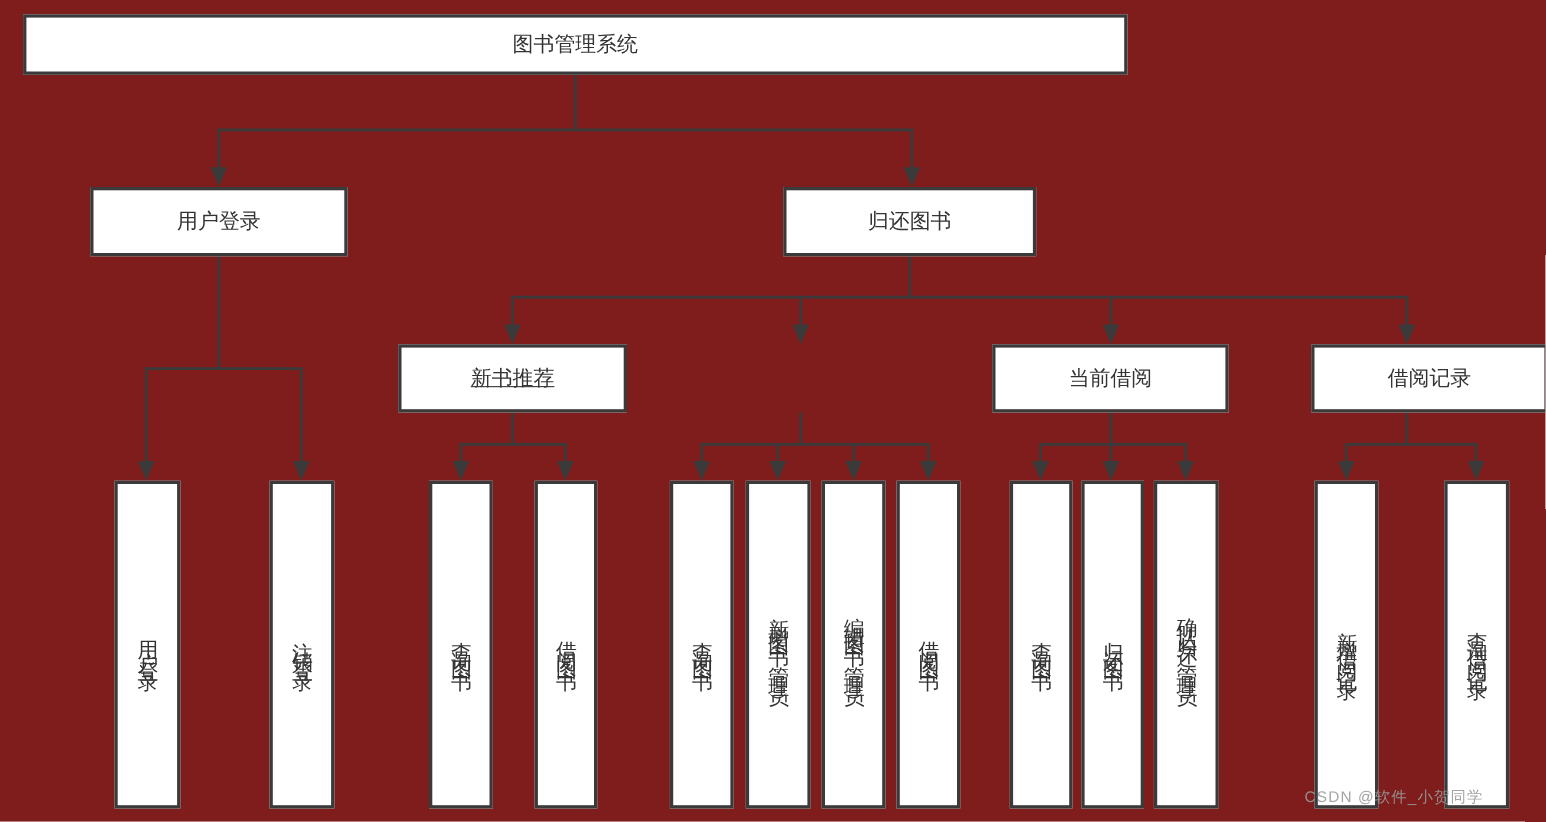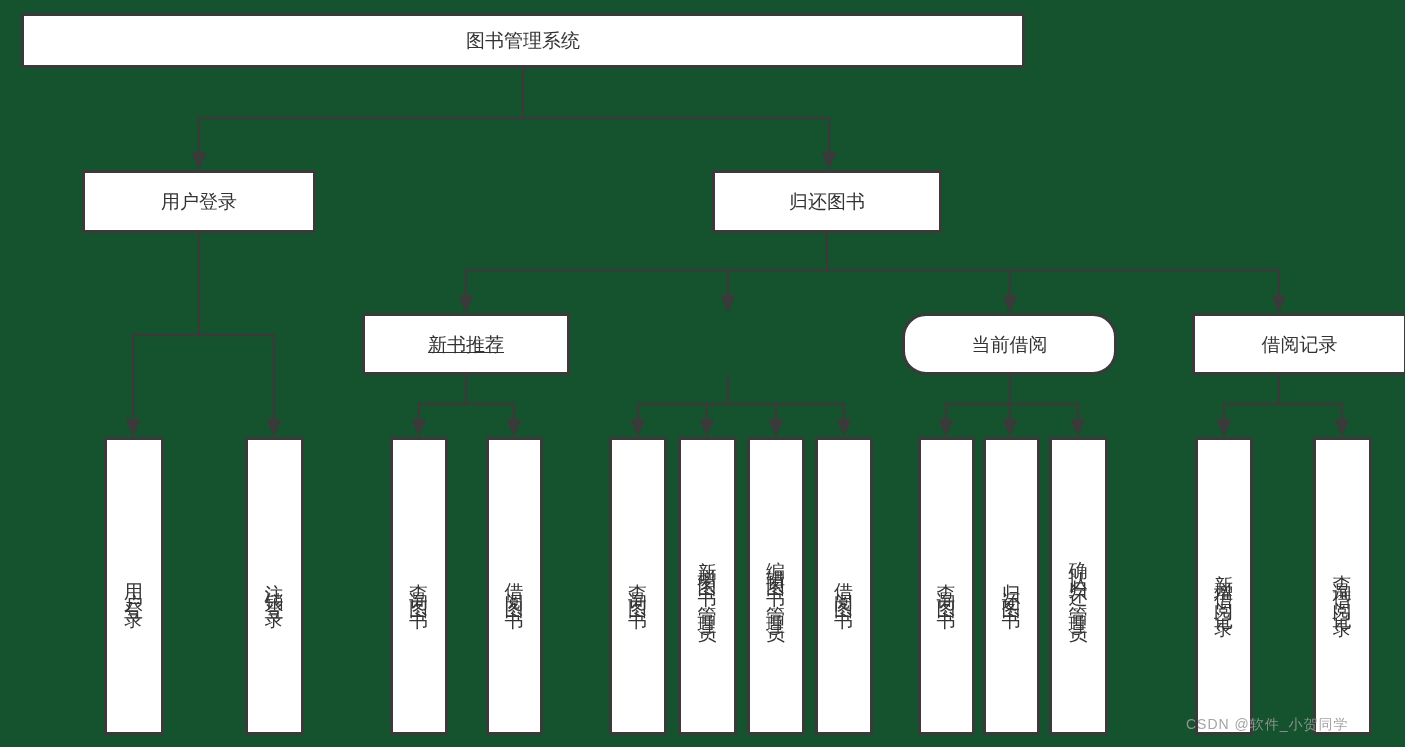--- a/index.html
+++ b/index.html
@@ -1,20 +1,20 @@
 <!DOCTYPE html>
 <html><head>
 <meta charset="utf-8">
 <style>
   html, body { margin: 0; padding: 0; background: #ffffff; }
   #canvas {
     position: relative;
     width: 1405px;
     height: 747px;
-    background: #14532d;
+    background: #7f1d1d;
     font-family: "Liberation Sans", "DejaVu Sans", sans-serif;
     overflow: hidden;
   }
   #connectors {
     position: absolute;
     left: 0; top: 0;
     width: 1405px; height: 747px;
     z-index: 1;
   }
   .box {
@@ -110,21 +110,21 @@
       <polygon points="1334.5,419 1349.5,419 1342,437"></polygon>
     </g>
   </svg>
 
   <div class="box" style="left:21px; top:13px; width:1004px; height:55px;">图书管理系统</div>
 
   <div class="box" style="left:82px; top:170px; width:234px; height:63px;">用户登录</div>
   <div class="box" style="left:712px; top:170px; width:230px; height:63px;">归还图书</div>
 
   <div class="box" style="left:362px; top:313px; width:208px; height:62px;text-decoration:underline;">新书推荐</div>
-  <div class="box" style="left:902px; top:313px; width:215px; height:62px;border-radius:24px;">当前借阅</div>
+  <div class="box" style="left:902px; top:313px; width:215px; height:62px;">当前借阅</div>
   <div class="box" style="left:1172px; top:313px; width:215px; height:62px;margin-left:20px;">借阅记录</div>
 
   <div class="box v-box" style="left:104px; top:437px; width:60px; height:298px;">用户登录</div>
   <div class="box v-box" style="left:245px; top:437px; width:59px; height:298px;">注销登录</div>
 
   <div class="box v-box" style="left:390px; top:437px; width:58px; height:298px;">查询图书</div>
   <div class="box v-box" style="left:486px; top:437px; width:57px; height:298px;">借阅图书</div>
 
   <div class="box v-box" style="left:609px; top:437px; width:58px; height:298px;">查询图书</div>
   <div class="box v-box" style="left:678px; top:437px; width:59px; height:298px;">新增图书（管理员）</div>

